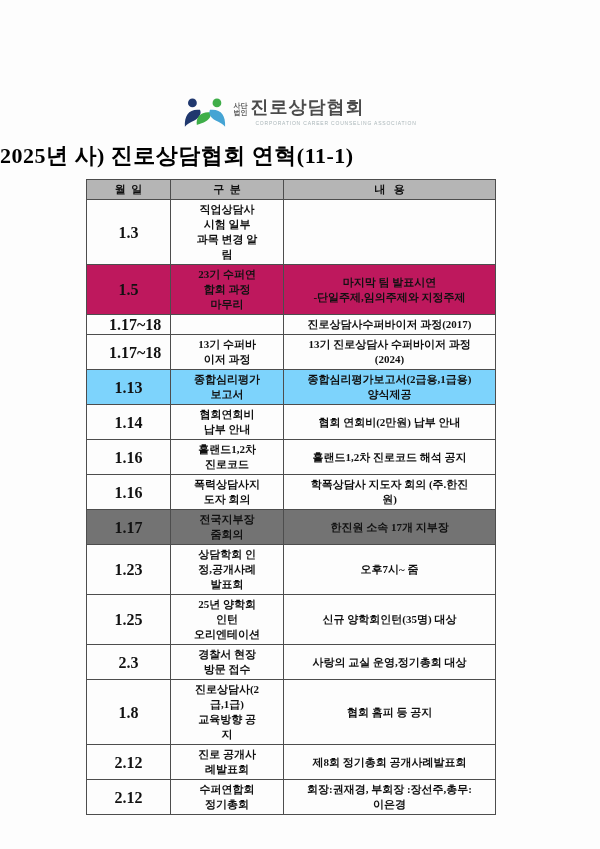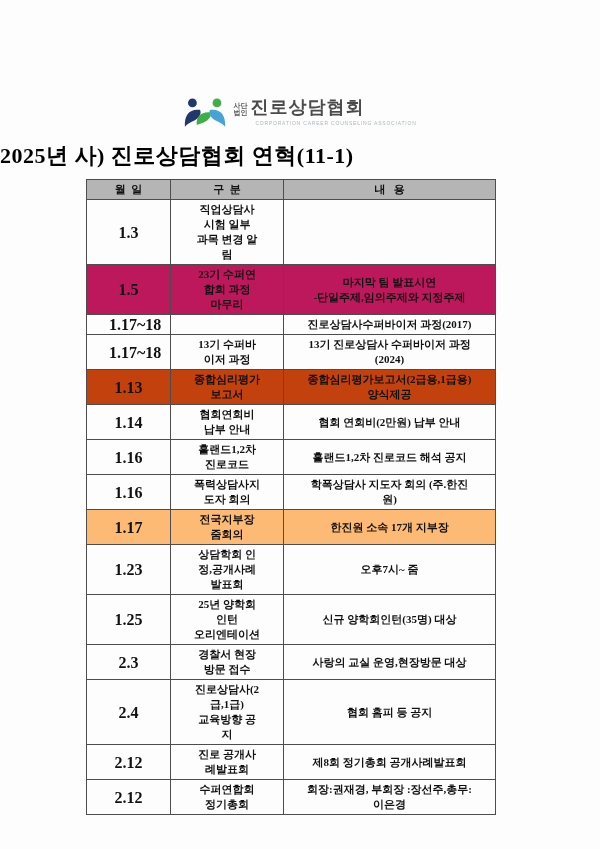--- a/index.html
+++ b/index.html
@@ -136,64 +136,64 @@
         <tr style="">
         <td class="cell-date">1.17~18</td>
         <td class="cell-cat"></td>
         <td class="cell-body">진로상담사수퍼바이저 과정(2017)</td>
       </tr>
         <tr style="">
         <td class="cell-date">1.17~18</td>
         <td class="cell-cat">13기 수퍼바이저 과정</td>
         <td class="cell-body">13기 진로상담사 수퍼바이저 과정(2024)</td>
       </tr>
-        <tr style="background: #c2410c;">
+        <tr style="background: #7dd3fc;">
         <td class="cell-date">1.13</td>
         <td class="cell-cat">종합심리평가보고서</td>
         <td class="cell-body">종합심리평가보고서(2급용,1급용) 양식제공</td>
       </tr>
         <tr style="">
         <td class="cell-date">1.14</td>
         <td class="cell-cat">협회연회비 납부 안내</td>
         <td class="cell-body">협회 연회비(2만원) 납부 안내</td>
       </tr>
         <tr style="">
         <td class="cell-date">1.16</td>
         <td class="cell-cat">홀랜드1,2차 진로코드</td>
         <td class="cell-body">홀랜드1,2차 진로코드 해석 공지</td>
       </tr>
         <tr style="">
         <td class="cell-date">1.16</td>
         <td class="cell-cat">폭력상담사지도자 회의</td>
         <td class="cell-body">학폭상담사 지도자 회의 (주.한진원)</td>
       </tr>
-        <tr style="background: #fdba74;">
+        <tr style="background: #737373;">
         <td class="cell-date">1.17</td>
         <td class="cell-cat">전국지부장 줌회의</td>
         <td class="cell-body">한진원 소속 17개 지부장</td>
       </tr>
         <tr style="">
         <td class="cell-date">1.23</td>
         <td class="cell-cat">상담학회 인정,공개사례
 발표회</td>
         <td class="cell-body">오후7시~ 줌</td>
       </tr>
         <tr style="">
         <td class="cell-date">1.25</td>
         <td class="cell-cat">25년 양학회 인턴
 오리엔테이션</td>
         <td class="cell-body">신규 양학회인턴(35명) 대상</td>
       </tr>
         <tr style="">
         <td class="cell-date">2.3</td>
         <td class="cell-cat">경찰서 현장방문 접수</td>
-        <td class="cell-body">사랑의 교실 운영,현장방문 대상</td>
-      </tr>
-        <tr style="">
-        <td class="cell-date">2.4</td>
+        <td class="cell-body">사랑의 교실 운영,정기총회 대상</td>
+      </tr>
+        <tr style="">
+        <td class="cell-date">1.8</td>
         <td class="cell-cat">진로상담사(2급,1급)
 교육방향 공지</td>
         <td class="cell-body">협회 홈피 등 공지</td>
       </tr>
         <tr style="">
         <td class="cell-date">2.12</td>
         <td class="cell-cat">진로 공개사례발표회</td>
         <td class="cell-body">제8회 정기총회 공개사례발표회</td>
       </tr>
         <tr style="">

